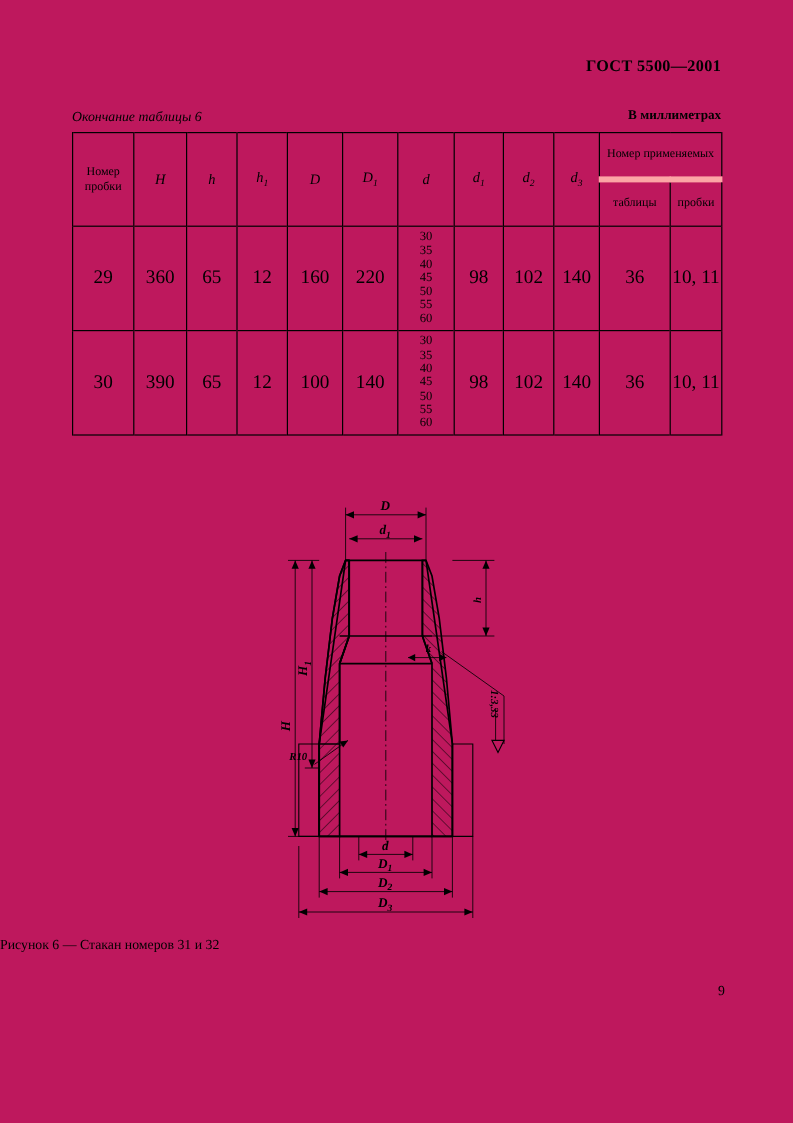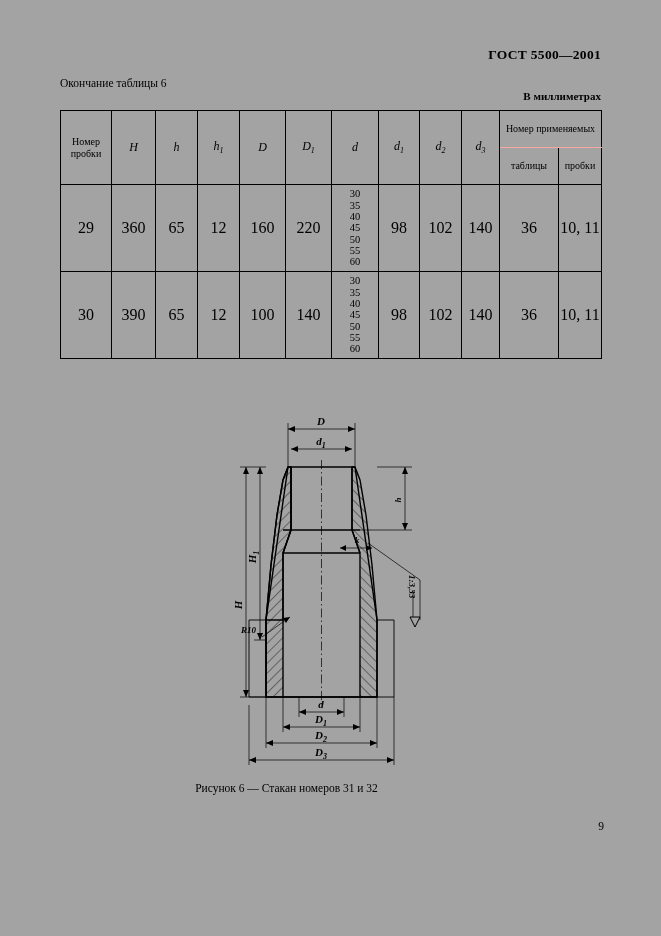--- a/index.html
+++ b/index.html
@@ -8,39 +8,40 @@
     background: #ffffff;
   }
   body {
     font-family: "Liberation Serif", serif;
     color: #000000;
   }
   .page {
     position: relative;
     width: 661px;
     height: 936px;
-    background: #a3a3a3;
+    background: #be185d;
     overflow: hidden;
   }
 
   
   .doc-header {
     position: absolute;
     top: 47px;
     right: 60px;
     font-size: 13.5px;
     font-weight: bold;
     letter-spacing: 0.3px;
     white-space: nowrap;
   }
   .table-caption {
     position: absolute;
-    top: 77px;
+    top: 92px;
     left: 60px;
     font-size: 11.5px;
+    font-style: italic;
     white-space: nowrap;
   }
   .units-note {
     position: absolute;
     top: 90px;
     right: 60px;
     font-size: 11px;
     white-space: nowrap;
     font-weight: bold;
   }
@@ -85,21 +86,21 @@
   .hdr-row th.sym sub {
     font-size: 8px;
     font-style: italic;
   }
   .thick-top {
     border-top: 1.6px solid #000;
   }
   .grp-head {
     height: 22px;
     font-size: 10px;
-    border-bottom: 1px solid #fca5a5;
+    border-bottom: 5px solid #fca5a5;
   }
   .sub-head {
     height: 30px;
     font-size: 10px;
   }
   .data-row td {
     height: 86px;
     font-size: 16px;
   }
   .data-row td.multi {
@@ -117,21 +118,20 @@
     top: 405px;
     left: 0;
     width: 661px;
     height: 380px;
   }
   .fig-caption {
     position: absolute;
     top: 782px;
     left: 0;
     width: 573px;
-    text-align: center;
     font-size: 11.5px;
   }
   .page-number {
     position: absolute;
     top: 820px;
     right: 57px;
     font-size: 11.5px;
   }
   svg { display: block; }
   .ln { stroke: #000; fill: none; }

